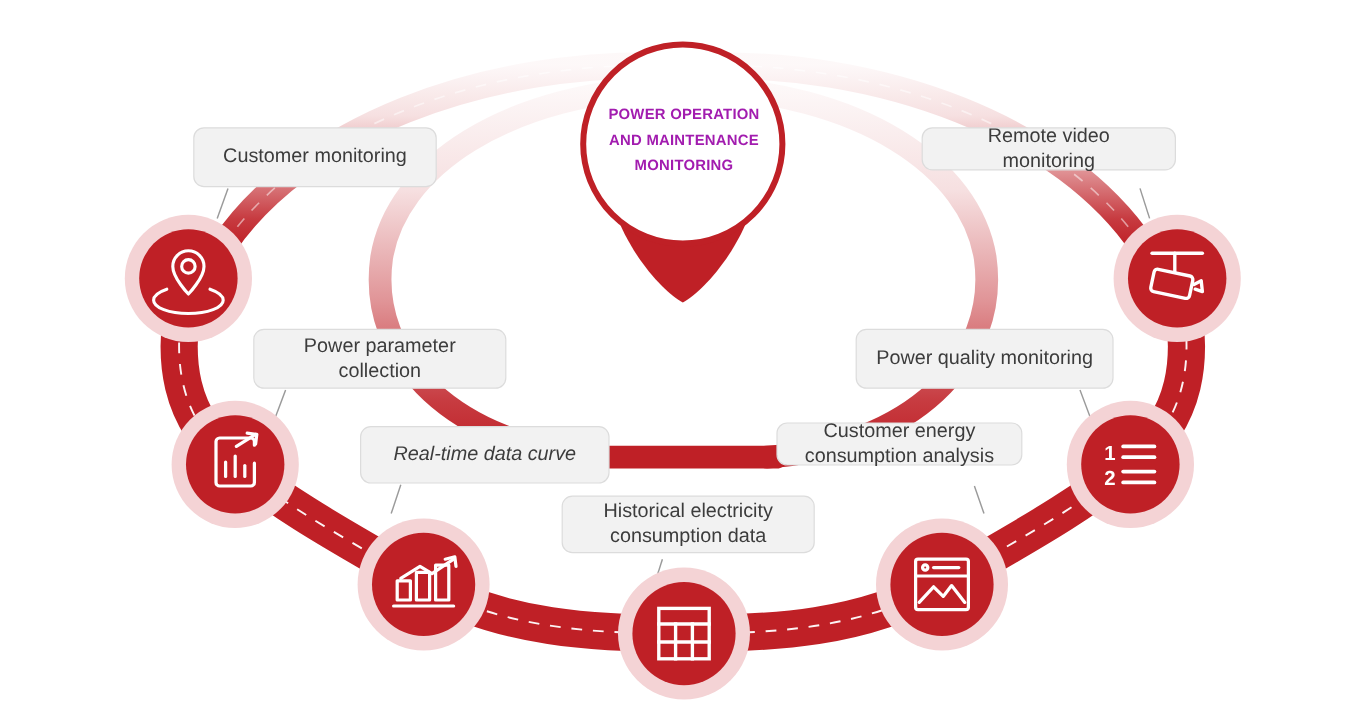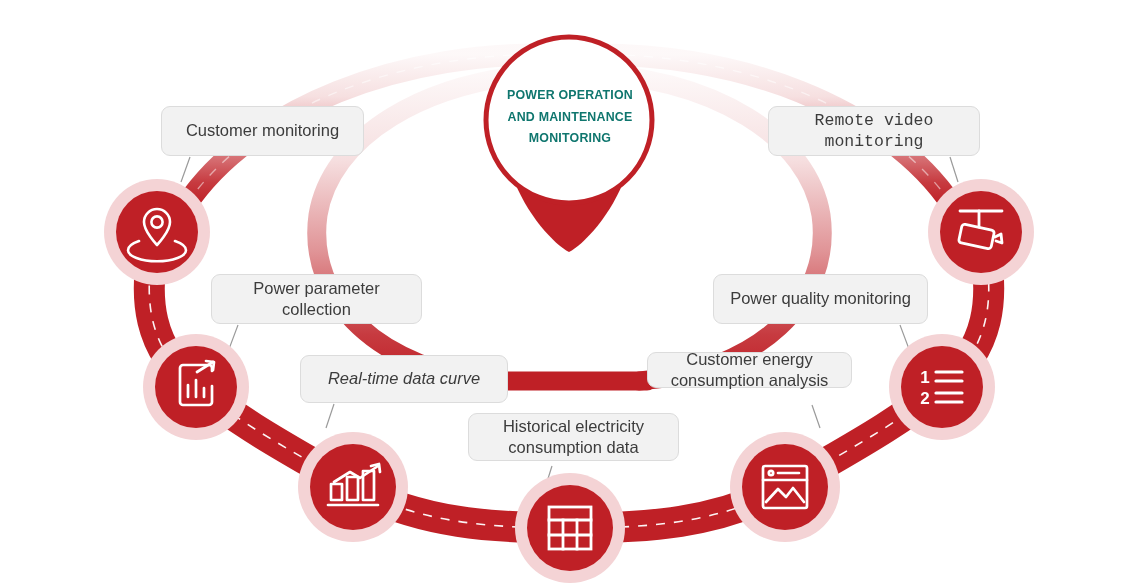--- a/index.html
+++ b/index.html
@@ -43,21 +43,21 @@
   .pin-text {
     position: absolute;
     width: 152px;
     left: 494px;
     top: 85px;
     text-align: center;
     font-size: 12.4px;
     font-weight: bold;
     line-height: 1.75;
     letter-spacing: 0.2px;
-    color: #0f766e;
+    color: #a21caf;
     white-space: pre-line;
     pointer-events: none;
   }
 </style>
 </head>
 <body>
 
 <div id="stage">
 
   <svg id="diagram-svg" viewBox="0 0 1139 587">
@@ -213,21 +213,21 @@
       <path d="M 512,175 C 526,215 555,245 569,252 C 583,245 612,215 626,175 Z" fill="#bf2026"></path>
       <circle cx="569" cy="120" r="83" fill="#ffffff" stroke="#bf2026" stroke-width="5"></circle>
     </g>
   </svg>
 
   <div class="pin-text">POWER OPERATION
 AND MAINTENANCE
 MONITORING</div>
 
   <div class="label-box" style="left:161px; top:106px; width:203px; height:50px;">Customer monitoring</div>
-  <div class="label-box" style="left:768px; top:106px; width:212px; height:50px;font-family:Liberation Mono, monospace;">Remote video monitoring</div>
+  <div class="label-box" style="left:768px; top:106px; width:212px; height:36px;">Remote video monitoring</div>
   <div class="label-box" style="left:211px; top:274px; width:211px; height:50px;">Power parameter
 collection</div>
   <div class="label-box" style="left:713px; top:274px; width:215px; height:50px;">Power quality monitoring</div>
   <div class="label-box" style="left:300px; top:355px; width:208px; height:48px;font-style:italic;">Real-time data curve</div>
   <div class="label-box" style="left:647px; top:352px; width:205px; height:36px;">Customer energy
 consumption analysis</div>
   <div class="label-box" style="left:468px; top:413px; width:211px; height:48px;">Historical electricity
 consumption data</div>
 
 </div>

